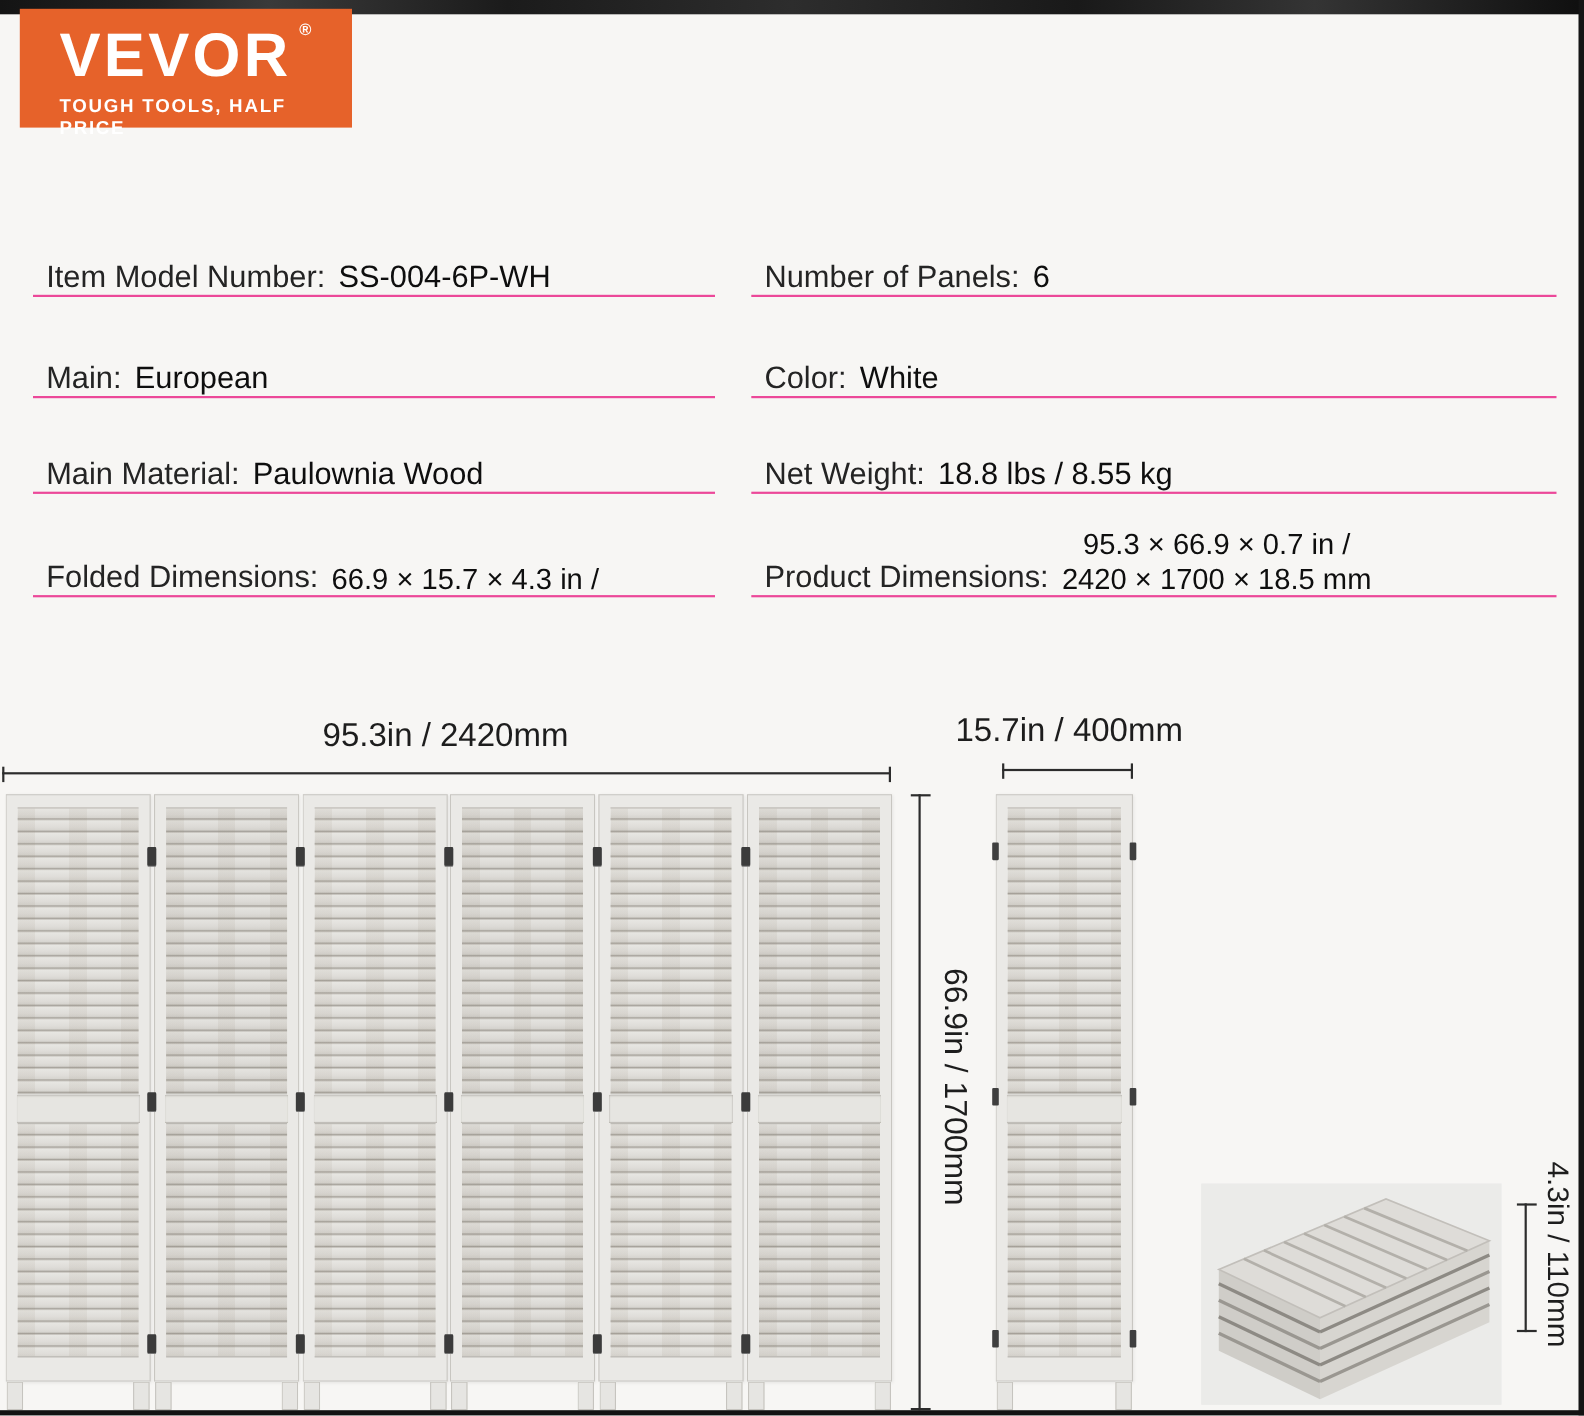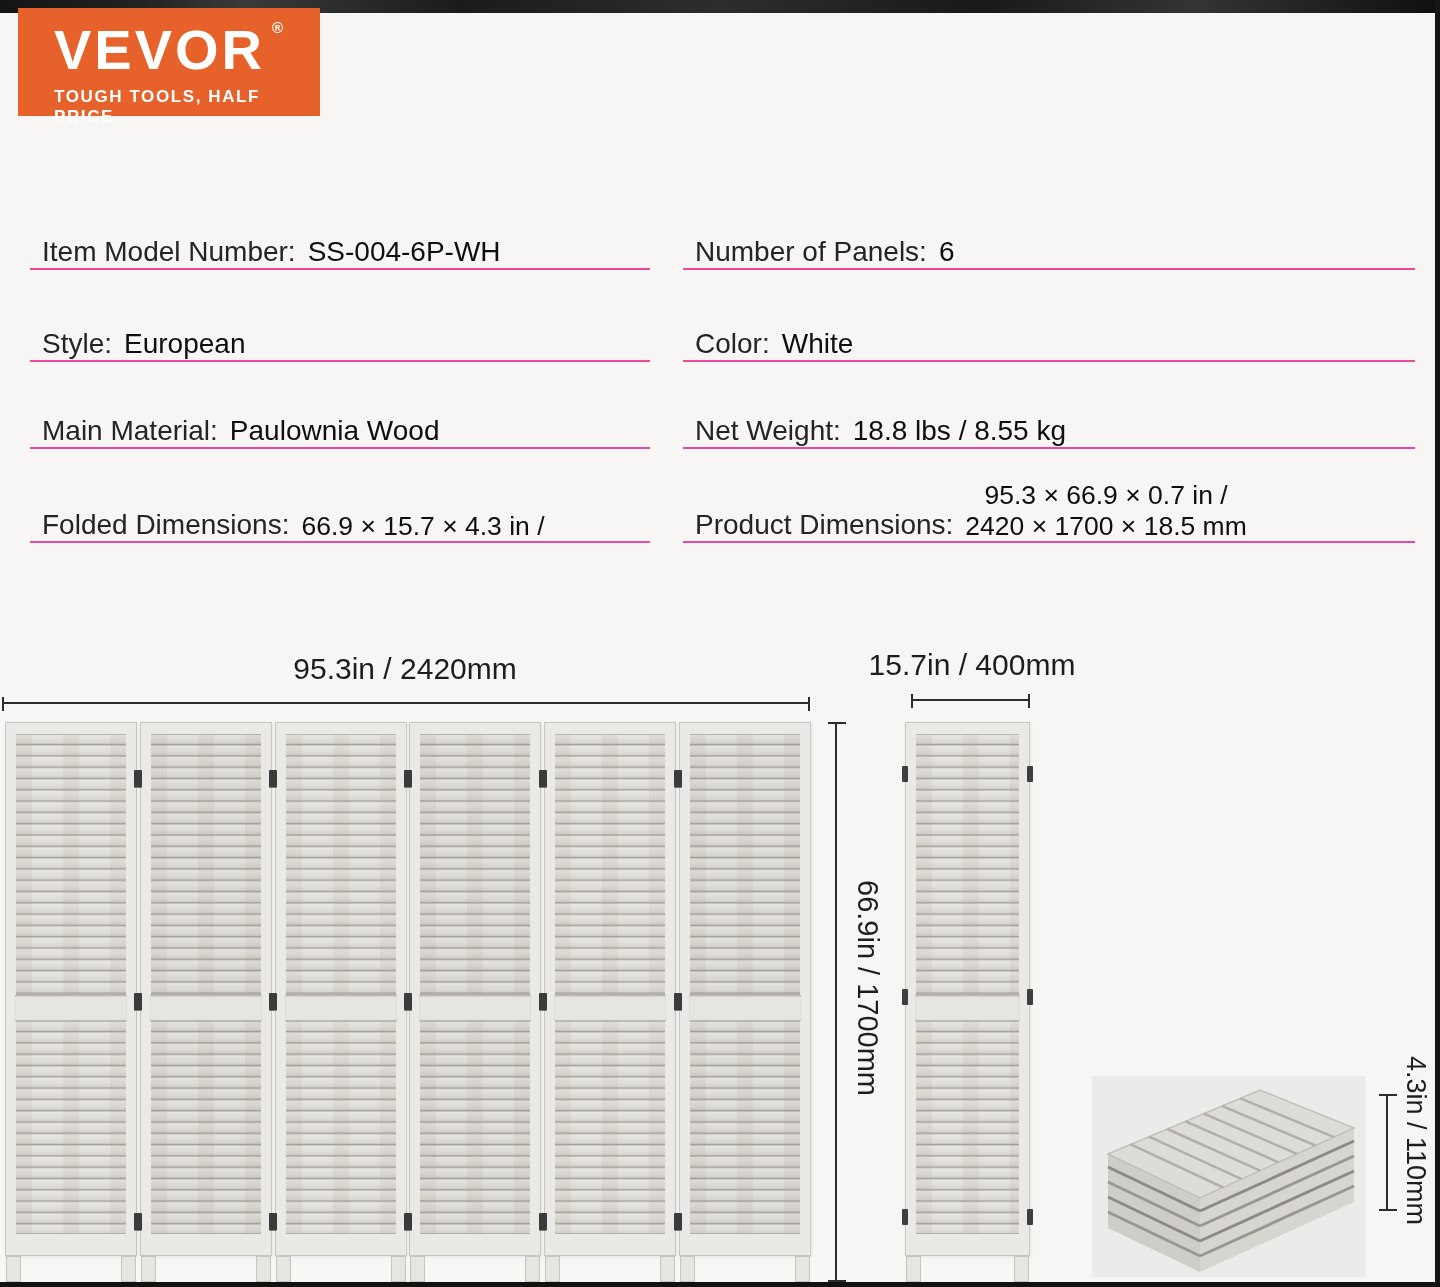--- a/index.html
+++ b/index.html
@@ -84,21 +84,21 @@
       <span class="brand">VEVOR</span><span class="reg">®</span>
     </div>
     <div class="tagline">TOUGH TOOLS, HALF PRICE</div>
   </div>
 
   <div class="spec-row row-l r1">
     <span class="lbl">Item Model Number:</span>
     <span class="val">SS-004-6P-WH</span>
   </div>
   <div class="spec-row row-l r2">
-    <span class="lbl">Style:</span>
+    <span class="lbl">Main:</span>
     <span class="val">European</span>
   </div>
   <div class="spec-row row-l r3">
     <span class="lbl">Main Material:</span>
     <span class="val">Paulownia Wood</span>
   </div>
   <div class="spec-row row-l r4">
     <span class="lbl">Folded Dimensions:</span>
     <span class="val2">
       <span class="vl">66.9 × 15.7 × 4.3 in /</span>

